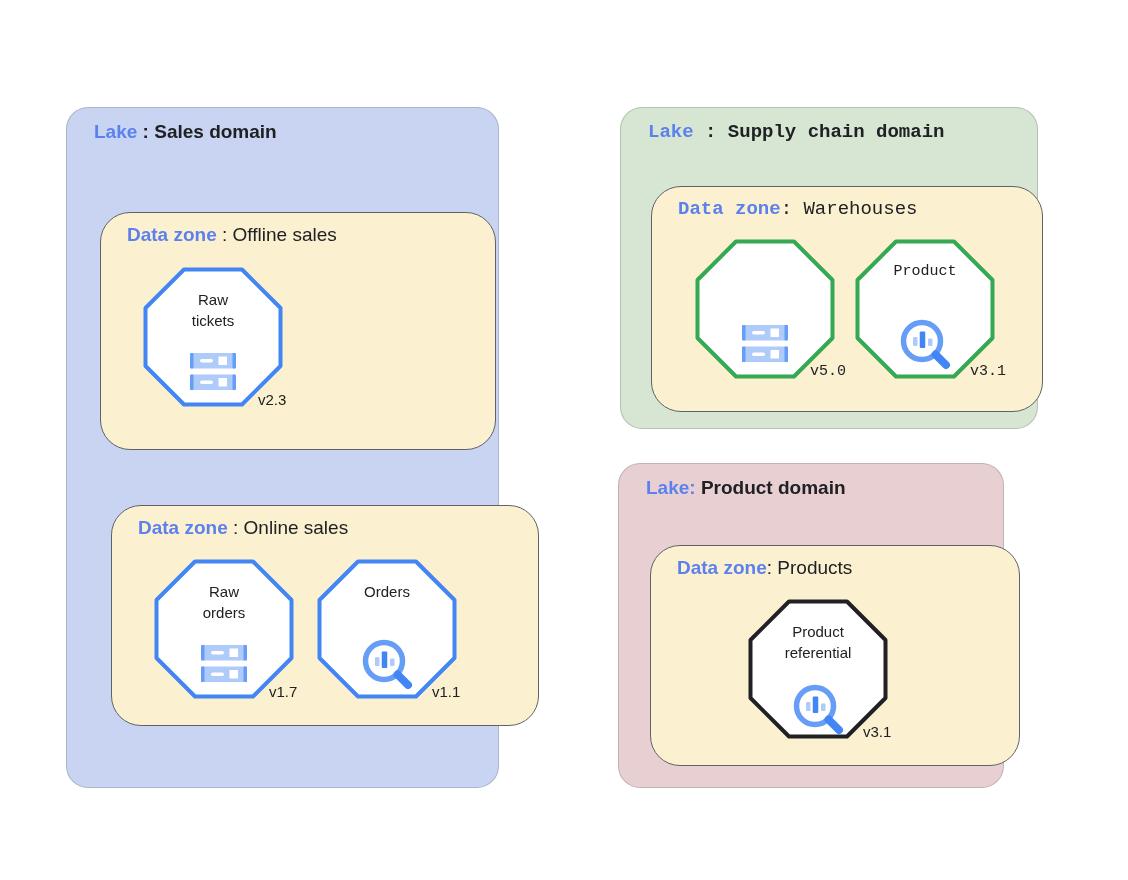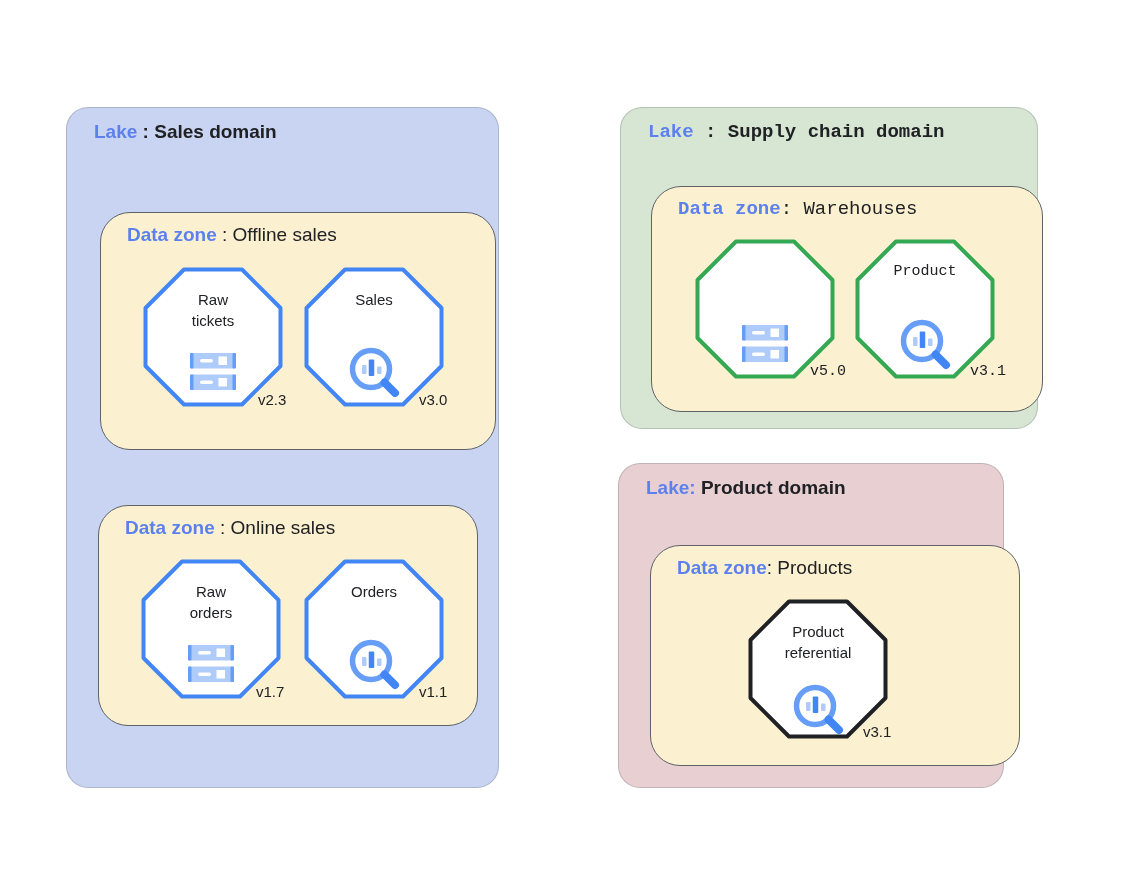--- a/index.html
+++ b/index.html
@@ -38,21 +38,21 @@
   .lake-header .hl { color: var(--header-blue, #5C81EE); }
 
   .zone {
     position: absolute;
     background: var(--zone-bg, #FBF0CF);
     border: 1.5px solid var(--zone-border, #5F6368);
     border-radius: 30px;
     box-sizing: border-box;
   }
   #zone-offline    { left: 33px; top: 104px;  width: 396px; height: 238px; }
-  #zone-online     { left: 31px; top: 397px; width: 380px; height: 221px; }
+  #zone-online     { left: 44px; top: 397px; width: 428px; height: 221px; }
   #zone-warehouses { left: 30px; top: 78px;  width: 392px; height: 226px; }
   #zone-products   { left: 31px; top: 81px;  width: 370px; height: 221px; }
 
   .zone-header {
     position: absolute;
     top: 11px;
     left: 26px;
     margin: 0;
     font-size: 19px;
     font-weight: normal;
@@ -132,37 +132,20 @@
           <rect x="28.5" y="3.5" width="8.5" height="8.5" fill="#FFFFFF"></rect>
           <rect x="0" y="21.5" width="46" height="15.5" rx="2" class="f-light"></rect>
           <rect x="0" y="21.5" width="3.5" height="15.5" rx="1" class="f-mid"></rect>
           <rect x="42.5" y="21.5" width="3.5" height="15.5" rx="1" class="f-mid"></rect>
           <rect x="10" y="27.5" width="13" height="3.5" rx="1.75" fill="#FFFFFF"></rect>
           <rect x="28.5" y="25" width="8.5" height="8.5" fill="#FFFFFF"></rect>
         </svg>
         <div class="version">v2.3</div>
       </div>
 
-      <div class="entity" id="entity-sales">
-        <svg class="oct oct-blue" width="140" height="140" viewBox="0 0 140 140">
-            <polygon points="41,2.5 99,2.5 137.5,41 137.5,99 99,137.5 41,137.5 2.5,99 2.5,41"></polygon>
-          </svg>
-        <div class="label">
-          <div>Sales</div>
-          <div></div>
-        </div>
-        <svg class="icon-search" width="54" height="54" viewBox="0 0 54 54">
-          <circle cx="23" cy="23" r="18.5" class="ring"></circle>
-          <line x1="36.5" y1="36.5" x2="47" y2="47" class="handle"></line>
-          <rect x="14" y="19" width="4.5" height="9" rx="1" class="f-light"></rect>
-          <rect x="20.75" y="13.5" width="5.5" height="16.5" rx="1" class="f-dark"></rect>
-          <rect x="29" y="20.5" width="4.5" height="7.5" rx="1" class="f-light"></rect>
-        </svg>
-        <div class="version">v3.0</div>
-      </div>
     </div>
 
     <div class="zone" id="zone-online">
       <h3 class="zone-header"><span class="hl">Data zone</span><span> : </span><span>Online sales</span></h3>
 
       <div class="entity" id="entity-raw-orders">
         <svg class="oct oct-blue" width="140" height="140" viewBox="0 0 140 140">
             <polygon points="41,2.5 99,2.5 137.5,41 137.5,99 99,137.5 41,137.5 2.5,99 2.5,41"></polygon>
           </svg>
         <div class="label">

